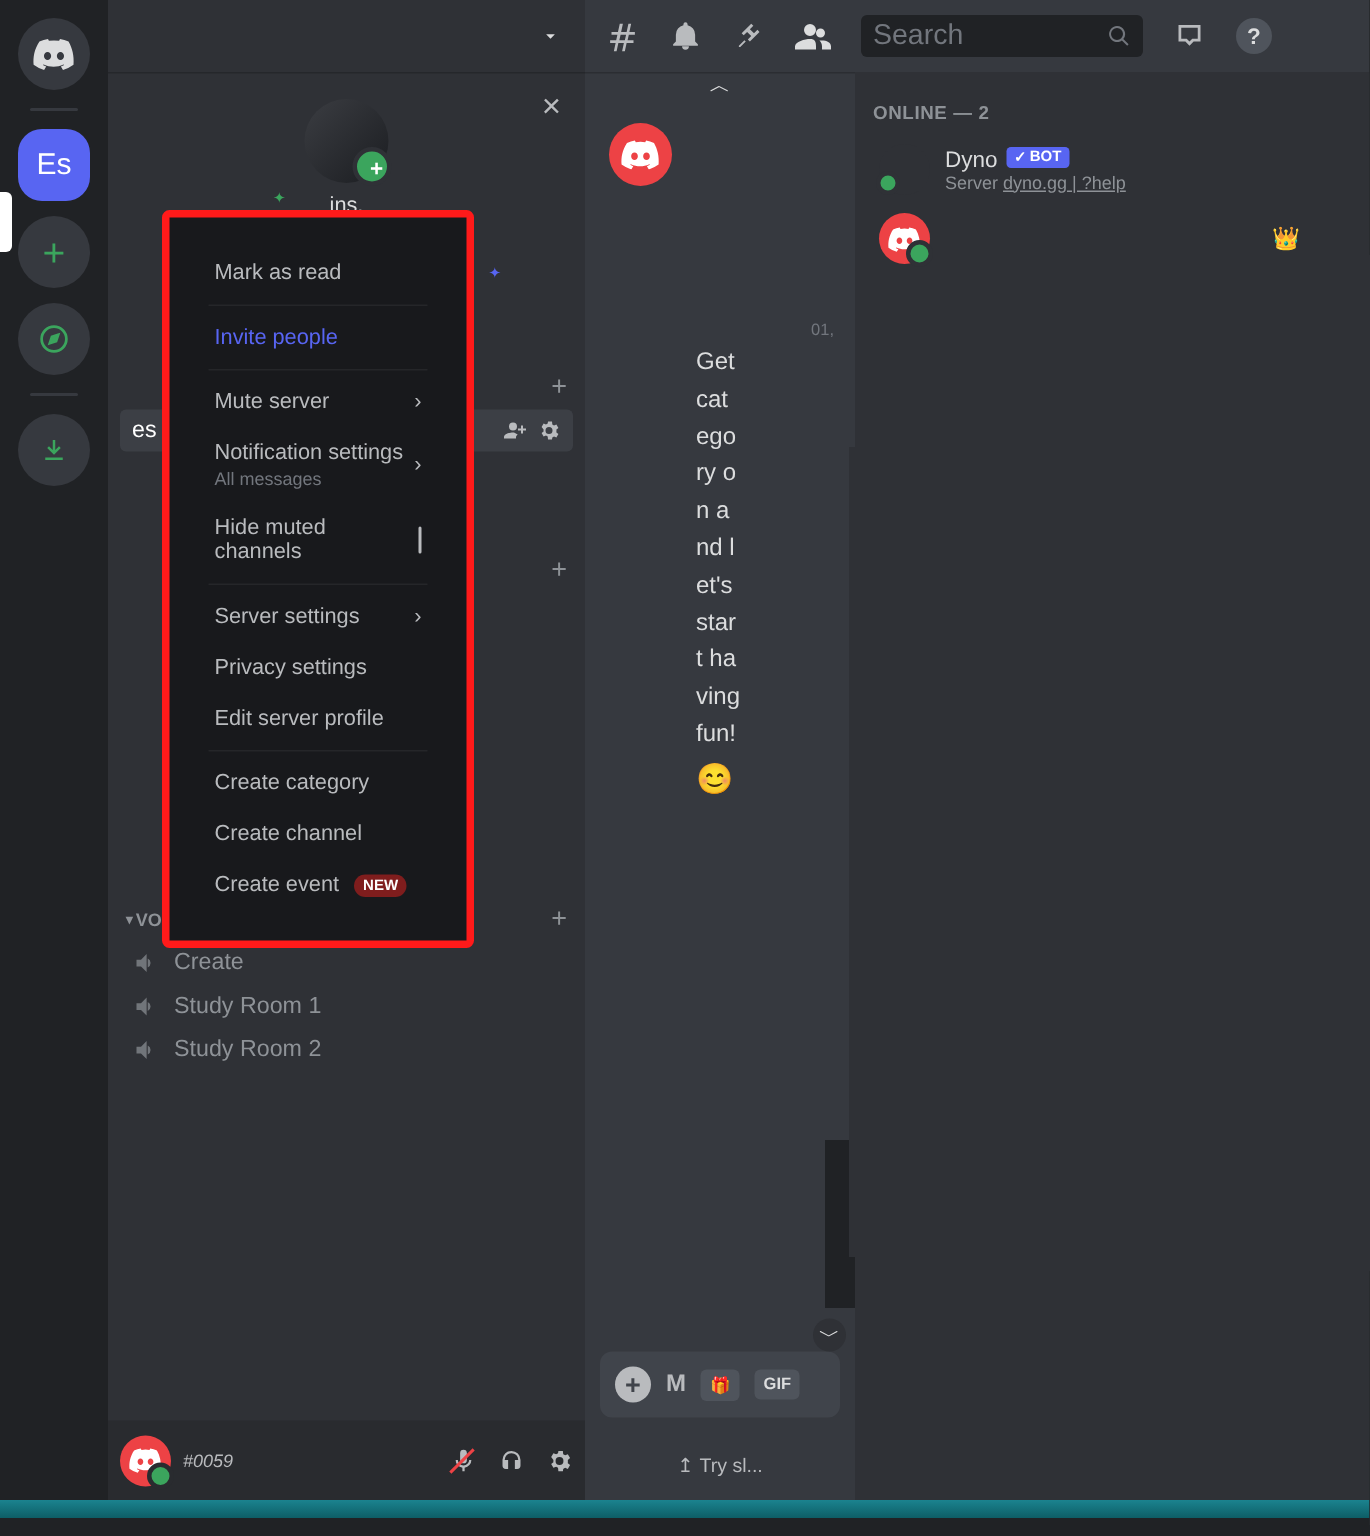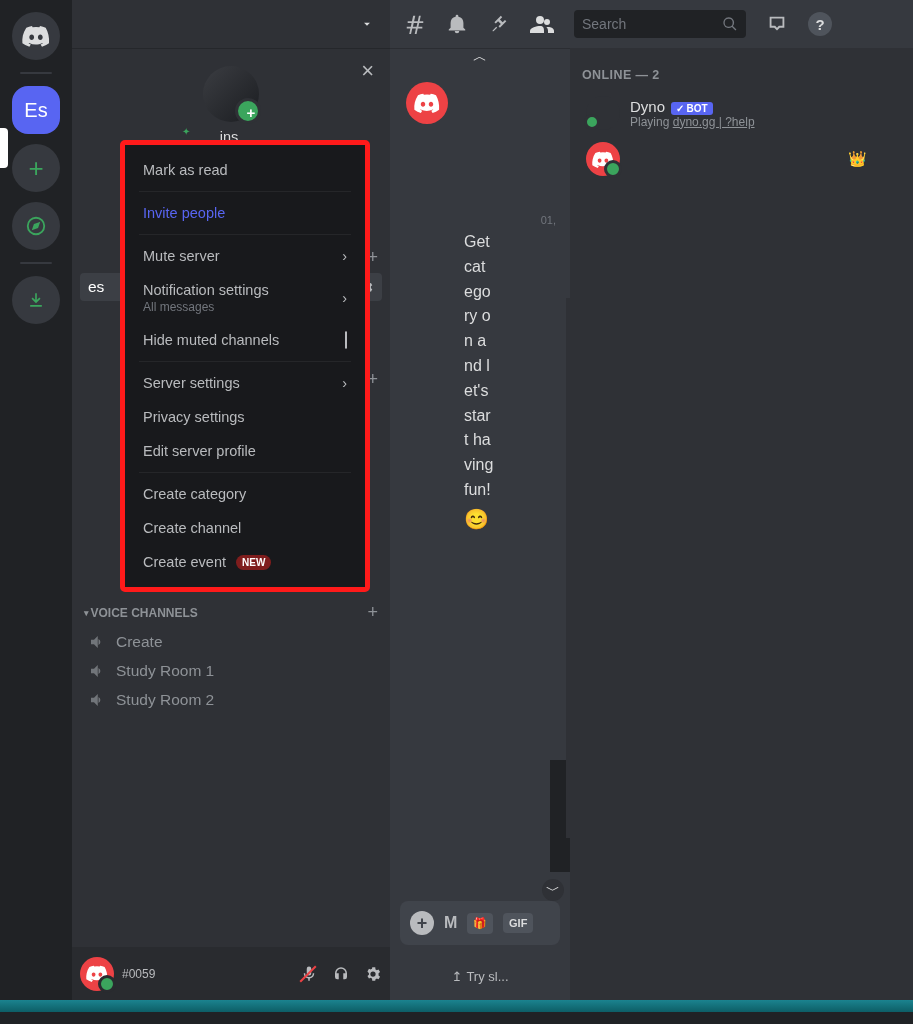--- a/index.html
+++ b/index.html
@@ -43,30 +43,30 @@
 .chan-row { display: flex; align-items: center; color: #8e9297; font-size: 15.5px; padding: 5px 8px; margin: 1px 8px; border-radius: 4px; gap: 8px; }
 .chan-row .ico { width: 20px; text-align: center; opacity: .7; }
 .chan-row.sel { background: rgba(79,84,92,.4); color: #fff; }
 .chan-row.sel .hover-icons { margin-left: auto; display: flex; gap: 6px; color: #b9bbbe; font-size: 14px; }
 
 
 .user-footer { height: 53px; background: #292b2f; display: flex; align-items: center; padding: 0 8px; gap: 8px; }
 .user-footer .av { width: 34px; height: 34px; border-radius: 50%; background: #ed4245; display: flex; align-items: center; justify-content: center; position: relative; }
 .user-footer .av svg { width: 22px; height: 17px; fill: #fff; }
 .user-footer .av::after { content: ""; position: absolute; width: 12px; height: 12px; background: #3ba55d; border-radius: 50%; right: -2px; bottom: -2px; border: 3px solid #292b2f; }
-.user-footer .tag { color: #b9bbbe; font-size: 12px; }
+.user-footer .tag { color: #b9bbbe; font-size: 12px; font-style: italic; }
 .user-footer .icons { margin-left: auto; display: flex; gap: 14px; color: #b9bbbe; }
 .user-footer .mic-muted { position: relative; }
 .user-footer .mic-strike { position: absolute; width: 22px; height: 2px; background: #ed4245; transform: rotate(-45deg); top: 8px; left: -3px; }
 
 
 .main-col { flex: 1; background: #36393f; display: flex; flex-direction: column; min-width: 0; }
 .toolbar { height: 48px; display: flex; align-items: center; gap: 20px; padding: 0 14px; box-shadow: 0 1px 0 rgba(0,0,0,0.2); color: #b9bbbe; }
 .toolbar .tb-icon { font-size: 20px; cursor: pointer; }
-.search-box { background: #202225; height: 28px; width: 172px; border-radius: 4px; display: flex; align-items: center; padding: 0 8px; color: #72767d; font-size: 14px; }
+.search-box { background: #202225; height: 28px; width: 188px; border-radius: 4px; display: flex; align-items: center; padding: 0 8px; color: #72767d; font-size: 19px; }
 .search-box .mag { margin-left: auto; }
 .toolbar .help { width: 24px; height: 24px; border-radius: 50%; background: #4f545c; color: #dcddde; display: flex; align-items: center; justify-content: center; font-weight: 700; font-size: 15px; }
 
 .content-area { flex: 1; display: flex; min-height: 0; }
 
 .msgs { width: 180px; display: flex; flex-direction: column; position: relative; }
 .msgs .up-chev { text-align: center; color: #dcddde; font-size: 14px; height: 22px; }
 .msg-avatar { width: 42px; height: 42px; border-radius: 50%; background: #ed4245; display: flex; align-items: center; justify-content: center; margin: 12px 0 0 16px; }
 .msg-avatar svg { width: 26px; height: 20px; fill: #fff; }
 .divider-date { text-align: right; color: #72767d; font-size: 11px; padding-right: 14px; margin-top: 90px; }
@@ -80,32 +80,32 @@
 .slash-hint { color: #b9bbbe; font-size: 13px; text-align: center; margin-top: 24px; }
 .slash-hint .arrow-up::before { content: "↥"; margin-right: 4px; }
 .down-chev-float { position: absolute; right: 6px; top: -22px; color: #dcddde; background: #2f3136; width: 22px; height: 22px; border-radius: 11px; text-align: center; line-height: 22px; font-size: 14px; }
 .shadow-strip { position: absolute; right: 0; top: 712px; width: 20px; height: 112px; background: #202225; }
 .shadow-strip2 { position: absolute; right: 0; top: 250px; width: 4px; height: 540px; background: #2f3136; }
 
 .members { flex: 1; background: #2f3136; padding: 20px 12px; }
 .members .group-label { color: #8e9297; font-size: 12.5px; font-weight: 600; letter-spacing: .4px; margin-bottom: 8px; }
 .member { display: flex; align-items: center; gap: 10px; padding: 6px 4px; border-radius: 4px; }
 .member .av { width: 34px; height: 34px; border-radius: 50%; position: relative; display: flex; align-items: center; justify-content: center; }
-.member-name { color: #dcddde; font-size: 15px; display: flex; align-items: flex-end; gap: 6px; }
+.member-name { color: #dcddde; font-size: 15px; display: flex; align-items: flex-start; gap: 6px; }
 .bot-badge { background: #5865f2; color: #fff; font-size: 10px; font-weight: 600; padding: 1px 5px; border-radius: 3px; display: inline-flex; align-items: center; gap: 2px; }
 .member-sub { color: #8e9297; font-size: 12px; }
 .member .av.empty { background: #2f3136; }
 .member .av.status::after { content: ""; position: absolute; width: 10px; height: 10px; background: #3ba55d; border-radius: 50%; bottom: 0; left: -2px; border: 3px solid #2f3136; }
 .member .av.red { background: #ed4245; }
 .member .av.red svg { width: 22px; height: 17px; fill: #fff; }
 .member .av.red::after { content: ""; position: absolute; width: 12px; height: 12px; background: #3ba55d; border-radius: 50%; bottom: -2px; right: -2px; border: 3px solid #2f3136; }
 .crown { color: #faa61a; margin-left: auto; margin-right: 30px; font-size: 15px; }
 
 
-.ctx-menu { position: absolute; left: 48px; top: 140px; width: 250px; background: #18191c; border-radius: 5px; padding: 8px; z-index: 1000; border: 5px solid #ff1a1a; }
+.ctx-menu { position: absolute; left: 36px; top: 140px; width: 208px; background: #18191c; border-radius: 5px; padding: 20px; z-index: 1000; border: 5px solid #ff1a1a; }
 .ctx-item { color: #b9bbbe; font-size: 14.5px; padding: 9px 10px; border-radius: 3px; display: flex; align-items: center; cursor: pointer; }
 .ctx-item.invite { color: #5865f2; }
 .ctx-item .right { margin-left: auto; color: #b9bbbe; }
 .ctx-item .sub { color: #72767d; font-size: 12px; }
 .ctx-col { display: flex; flex-direction: column; gap: 2px; justify-content: flex-end; }
 .ctx-sep { height: 1px; background: rgba(255,255,255,0.06); margin: 4px 6px; }
 .ctx-check { width: 16px; height: 16px; border: 1.8px solid #b9bbbe; border-radius: 3px; }
 .new-badge { background: #7f1d1d; color: #fff; font-size: 10px; font-weight: 700; padding: 2px 6px; border-radius: 8px; margin-left: 10px; }
 
 .bottom-bar { height: 12px; background: linear-gradient(#1b838f, #0d5e66); width: 913px; }
@@ -364,21 +364,21 @@
       <div class="members">
         <div class="group-label">ONLINE — 2</div>
         <div class="member">
           <div class="av empty status"></div>
           <div>
             <div class="member-name">
               <span>Dyno</span>
               <span class="bot-badge">✓ <span>BOT</span></span>
             </div>
             <div class="member-sub">
-              <span>Playing </span><span style="text-decoration:underline">dyno.gg | ?help</span>
+              <span>Server </span><span style="text-decoration:underline">dyno.gg | ?help</span>
             </div>
           </div>
         </div>
         <div class="member">
           <div class="av red">
             <svg viewBox="0 0 28 20">
                 <path d="M23.7 1.7A23 23 0 0 0 18 0l-.6 1.2a21 21 0 0 0-6.8 0L10 0a23 23 0 0 0-5.7 1.7C.8 7 0 12.1.4 17.2a23 23 0 0 0 7 3.5l1.4-2.3c-.8-.3-1.5-.6-2.2-1l.5-.4c4.3 2 9 2 13.2 0l.5.4c-.7.4-1.5.8-2.2 1l1.4 2.3a23 23 0 0 0 7-3.5c.5-5.9-.8-11-3.3-15.5ZM9.7 14c-1.3 0-2.4-1.2-2.4-2.7S8.3 8.6 9.7 8.6s2.4 1.2 2.4 2.7S11 14 9.7 14Zm8.6 0c-1.3 0-2.4-1.2-2.4-2.7s1.1-2.7 2.4-2.7 2.4 1.2 2.4 2.7-1 2.7-2.4 2.7Z"></path>
               </svg>
           </div>
           <span class="crown">👑</span>

